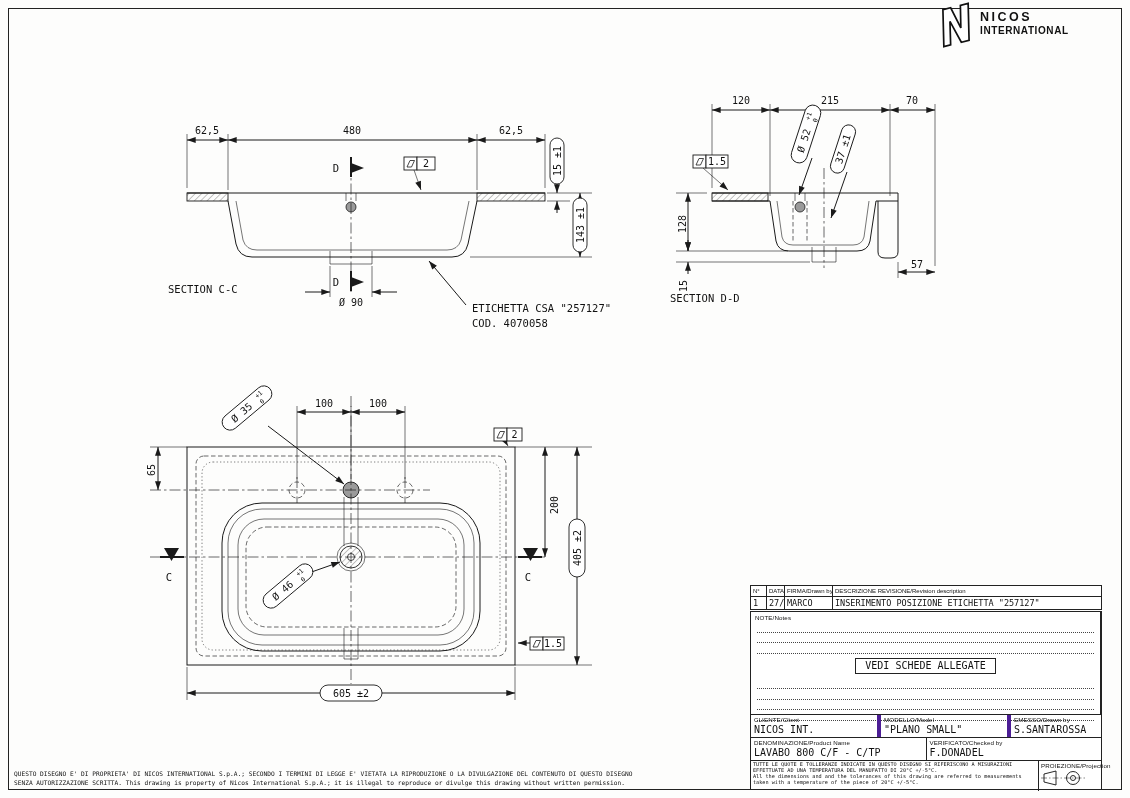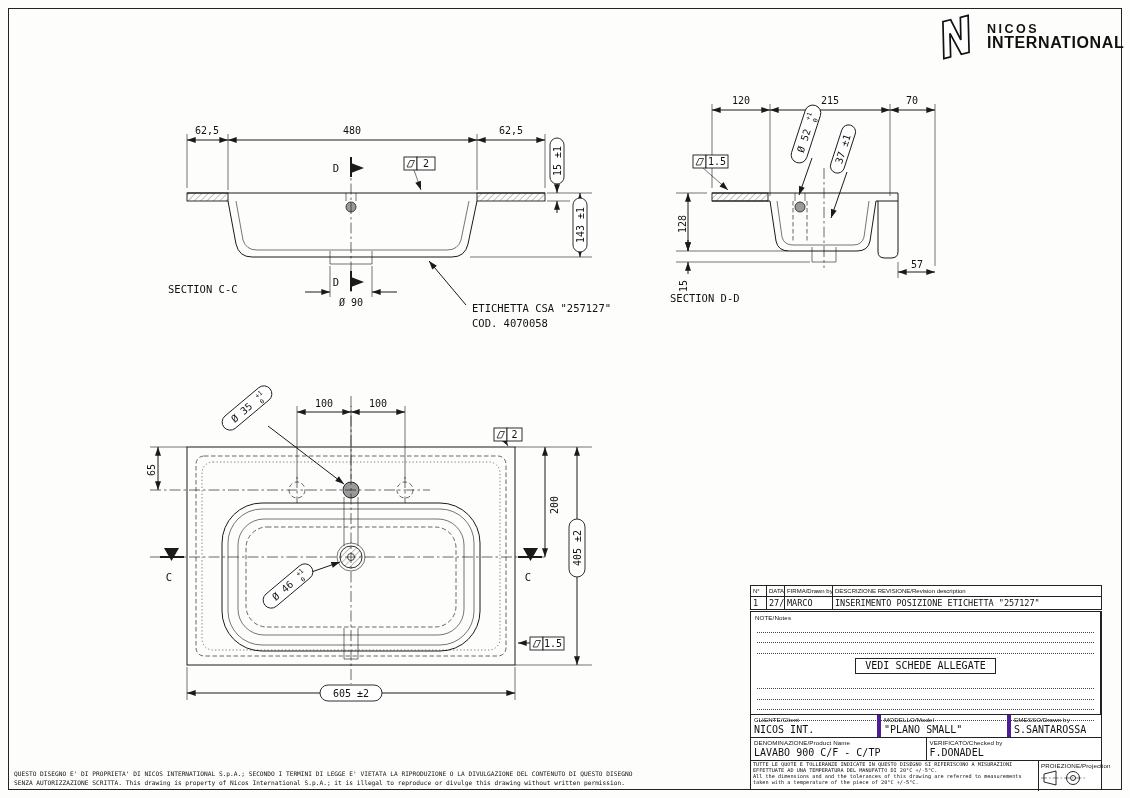--- a/index.html
+++ b/index.html
@@ -15,24 +15,24 @@
   .cl{stroke:#1a1a1a;stroke-width:.65;fill:none;stroke-dasharray:11 3 2.5 3}
   .hid{stroke:#1a1a1a;stroke-width:.65;fill:none;stroke-dasharray:4.5 2.5}
   .dot{stroke:#1a1a1a;stroke-width:.55;fill:none;stroke-dasharray:1.3 2.2}
   .pill{fill:#fff;stroke:#1a1a1a;stroke-width:.9}
   .blk{fill:#1a1a1a}
   svg text{font-family:"DejaVu Sans Mono",monospace;font-size:10.5px;fill:#111}
   .tm{text-anchor:middle}
   .t9{font-size:10px}
   .t6{font-size:6.3px}
   
-  .logo{position:absolute;left:932px;top:14px;display:flex;gap:7px;align-items:flex-start}
+  .logo{position:absolute;left:932px;top:2px;display:flex;align-items:flex-start}
   .logo-text{margin-top:9px;font-family:"Liberation Sans",sans-serif;font-weight:bold;color:#111}
   .logo-l1{font-size:12.5px;letter-spacing:2.5px;line-height:13px}
-  .logo-l2{font-size:16px;letter-spacing:.6px;line-height:14px}
+  .logo-l2{font-size:10px;letter-spacing:.6px;line-height:14px}
   
   .eq-notes{position:absolute;left:750px;top:536px;font-size:11px;white-space:nowrap}
   .eq-notes div{margin-bottom:9px}
   
   .rev{position:absolute;left:750px;top:585px;width:352px;border:1.2px solid #222;background:#fff}
   .rev-row{display:flex}
   .rev-row>div{border-left:1px solid #222;overflow:hidden;white-space:nowrap;padding:0 2px}
   .rev-row>div:first-child{border-left:none}
   .rev-head>div{font-family:"Liberation Sans",sans-serif;font-size:6px;height:10px;line-height:10px}
   .rev-data>div{font-size:8.5px;height:13px;line-height:13px;border-top:1px solid #222}
@@ -379,21 +379,21 @@
         <div class="val">"PLANO SMALL"</div>
       </div>
       <div class="cell-issued">
         <div class="lbl">EMESSO/Drawn by</div>
         <div class="val">S.SANTAROSSA</div>
       </div>
     </div>
     <div class="tb-row3">
       <div class="cell-product">
         <div class="lbl">DENOMINAZIONE/Product Name</div>
-        <div class="val">LAVABO 900 C/F - C/TP</div>
+        <div class="val">LAVABO 800 C/F - C/TP</div>
       </div>
       <div class="cell-checked">
         <div class="lbl">VERIFICATO/Checked by</div>
         <div class="val">F.DONADEL</div>
       </div>
     </div>
     <div class="tb-row4">
       <div class="tol">
         <div>TUTTE LE QUOTE E TOLLERANZE INDICATE IN QUESTO DISEGNO SI RIFERISCONO A MISURAZIONI EFFETTUATE AD UNA TEMPERATURA DEL MANUFATTO DI 20°C +/-5°C.</div>
         <div>All the dimensions and and the tolerances of this drawing are referred to measurements taken with a temperature of the piece of 20°C +/-5°C.</div>

